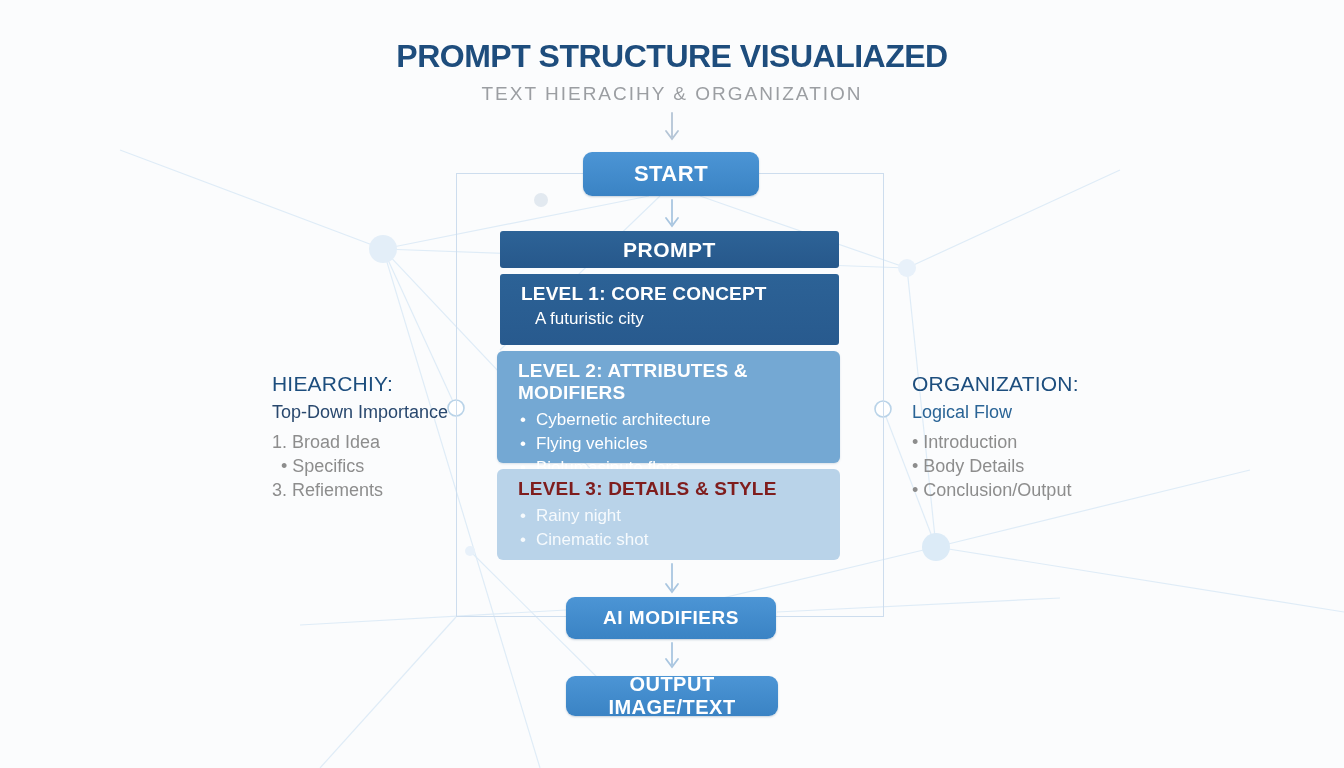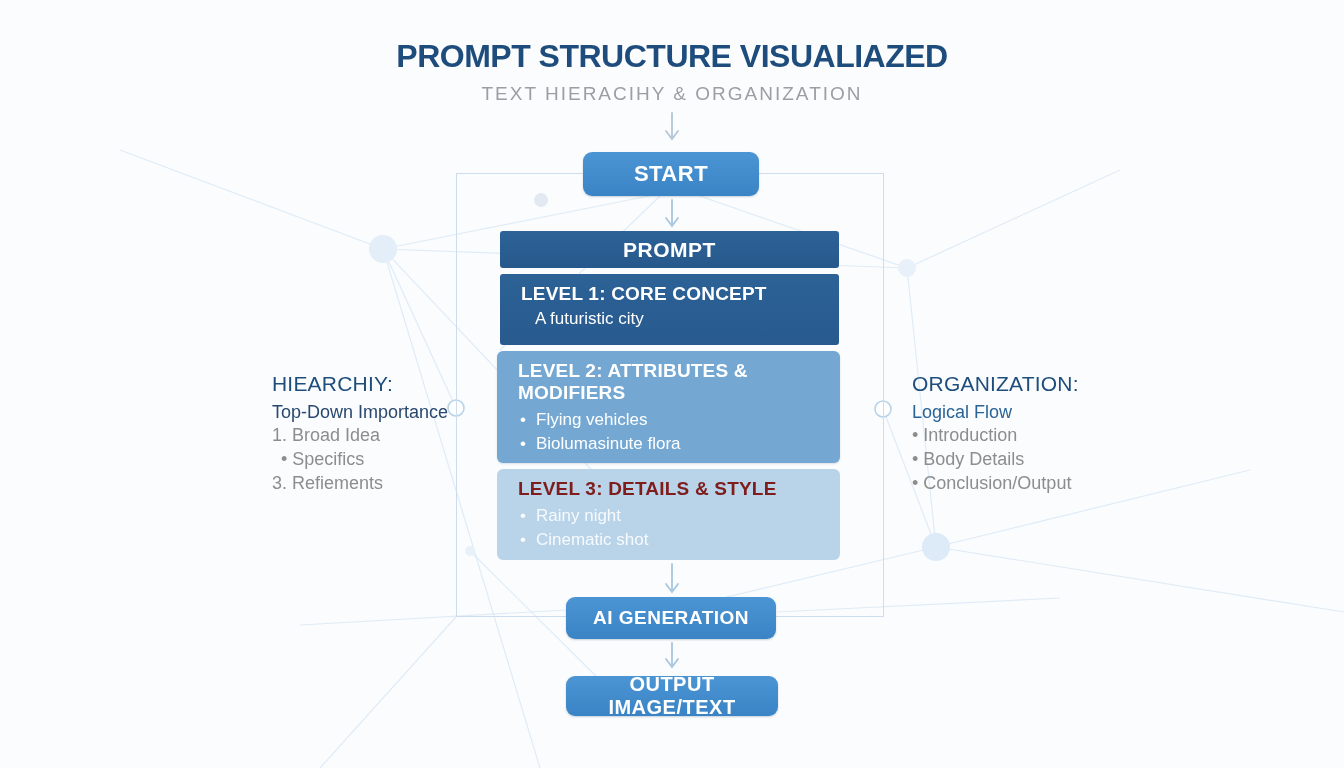--- a/index.html
+++ b/index.html
@@ -82,21 +82,21 @@
   }
   .level3 .level-list li { color: #f6fafd; }
 
   .side-panel { position: absolute; z-index: 2; }
   .left-panel  { left: 272px; top: 372px; width: 215px; }
   .right-panel { left: 912px; top: 372px; width: 230px; }
   .panel-heading { font-size: 21px; font-weight: normal; color: #1d4e7e; letter-spacing: 0.2px; }
   .panel-sub { font-size: 18px; margin-top: 6px; }
   .left-panel .panel-sub { color: #29486e; }
   .right-panel .panel-sub { color: #2a6496; }
-  .panel-list { }
+  .panel-list { margin-top: 7px; }
   .panel-list .pitem { font-size: 18px; color: #8d8d8d; line-height: 24px; }
   .left-panel .pitem:nth-child(2) { padding-left: 9px; }
 </style>
 </head>
 <body>
 
 <div class="stage">
 
   <svg class="network" width="1344" height="768" viewBox="0 0 1344 768" xmlns="http://www.w3.org/2000/svg">
     <g stroke="#dfecf7" stroke-width="1.2" fill="none">
@@ -153,34 +153,35 @@
   <div class="box prompt">PROMPT</div>
 
   <div class="levelbox level1">
     <div class="level-heading">LEVEL 1: CORE CONCEPT</div>
     <div class="plain-item">A futuristic city</div>
   </div>
 
   <div class="levelbox level2">
     <div class="level-heading">LEVEL 2: ATTRIBUTES &amp; MODIFIERS</div>
     <ul class="level-list">
+      <li>Cybernetic architecture</li>
       <li>Flying vehicles</li>
       <li>Biolumasinute flora</li>
     </ul>
   </div>
 
   <div class="levelbox level3">
     <div class="level-heading">LEVEL 3: DETAILS &amp; STYLE</div>
     <ul class="level-list">
       <li>Rainy night</li>
       <li>Cinematic shot</li>
     </ul>
   </div>
 
-  <div class="box pill ai">AI GENERATION</div>
+  <div class="box pill ai">AI MODIFIERS</div>
   <div class="box pill output">OUTPUT IMAGE/TEXT</div>
 
   <div class="side-panel left-panel">
     <div class="panel-heading">HIEARCHIY:</div>
     <div class="panel-sub">Top-Down Importance</div>
     <div class="panel-list">
       <div class="pitem">1. Broad Idea</div>
       <div class="pitem">•  Specifics</div>
       <div class="pitem">3. Refiements</div>
     </div>

